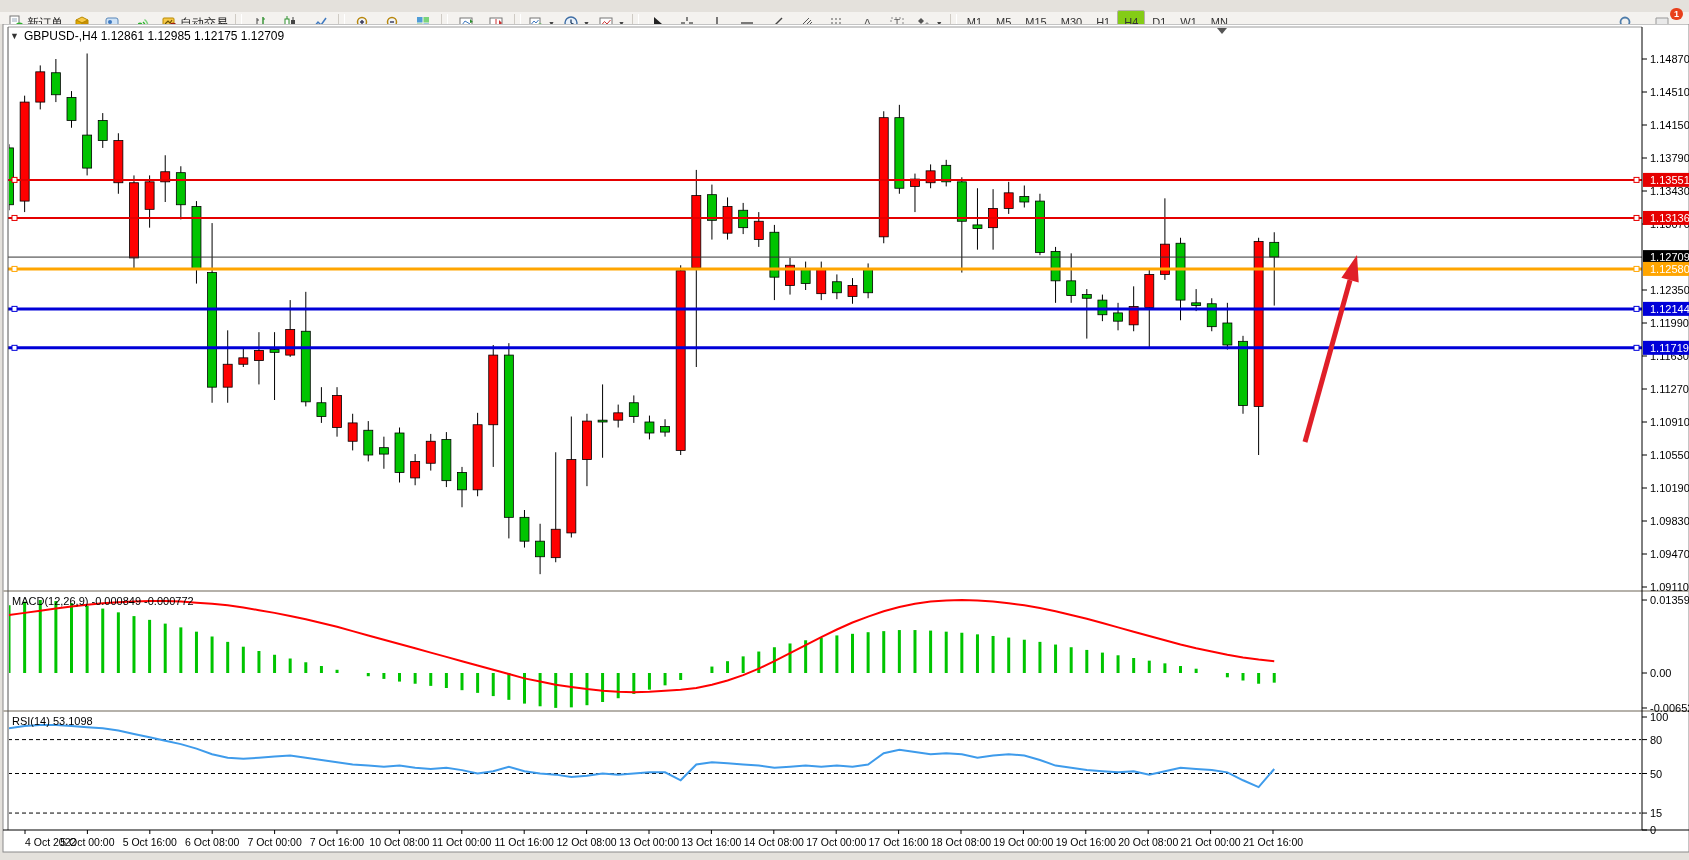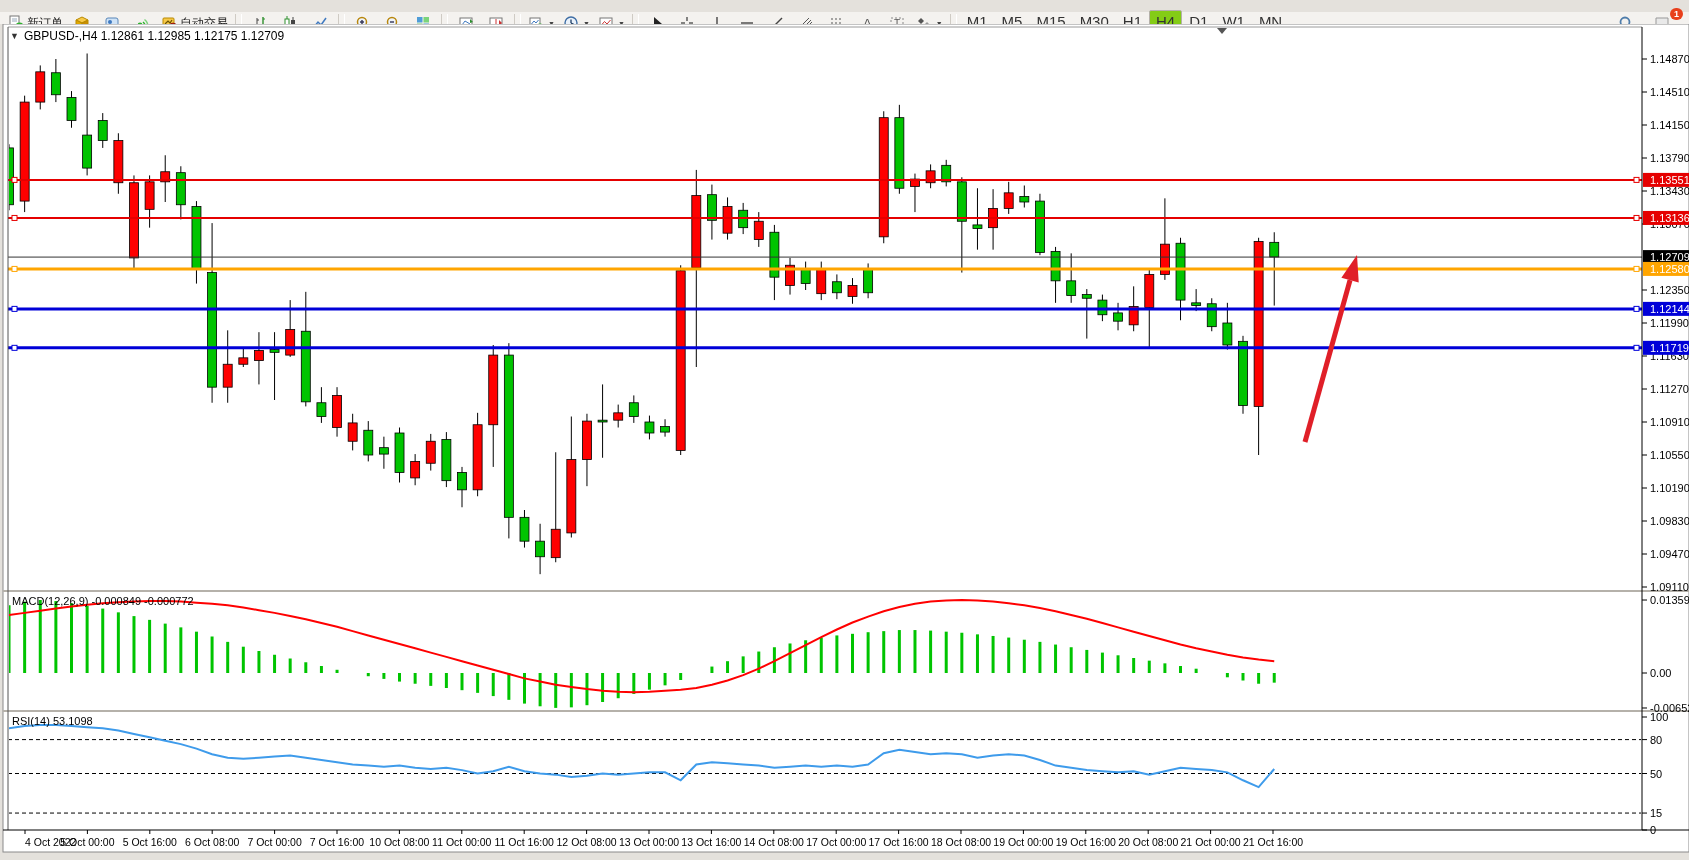--- a/index.html
+++ b/index.html
@@ -5,21 +5,21 @@
   html,body{margin:0;padding:0;background:#e4e1dc;font-family:"Liberation Sans",sans-serif;}
   #app{position:relative;width:1689px;height:860px;overflow:hidden;background:#e4e1dc;}
   
   #toolbar{position:absolute;left:0;top:12px;width:1689px;height:23px;background:#f4f2ef;
     border-bottom:1px solid #b9b5af;display:flex;align-items:center;padding:0 4px;box-sizing:border-box;}
   .tbtn{height:20px;min-width:22px;display:flex;align-items:center;justify-content:center;
     padding:0 3px;border:1px solid transparent;border-radius:2px;cursor:default;gap:3px;}
   .tbtn .lbl{font-size:12px;color:#222;white-space:nowrap;}
   .tsep{width:5px;height:18px;margin:0 3px;border-left:1px solid #cfcbc4;border-right:1px solid #ffffff;}
   .caret{font-size:7px;color:#444;margin-left:1px;}
-  .tf{font-size:15px;color:#333;padding:4px 6px;height:16px;line-height:14px;border:1px solid transparent;}
+  .tf{font-size:11px;color:#333;padding:4px 6px;height:16px;line-height:14px;border:1px solid transparent;}
   .tf.active{background:#84cc16;border:1px solid #b4b0a9;border-radius:2px;}
   #tb-right{margin-left:auto;display:flex;align-items:center;gap:6px;padding-right:8px;}
   .badge{position:absolute;top:-5px;right:-7px;background:#e8401c;color:#fff;font-size:9px;
     border-radius:7px;padding:1px 4px;font-weight:bold;}
   
   #chart-wrap{position:absolute;left:0;top:24px;width:1689px;height:836px;}
   svg text{font-family:"Liberation Sans",sans-serif;}
 </style>
 </head>
 <body>

